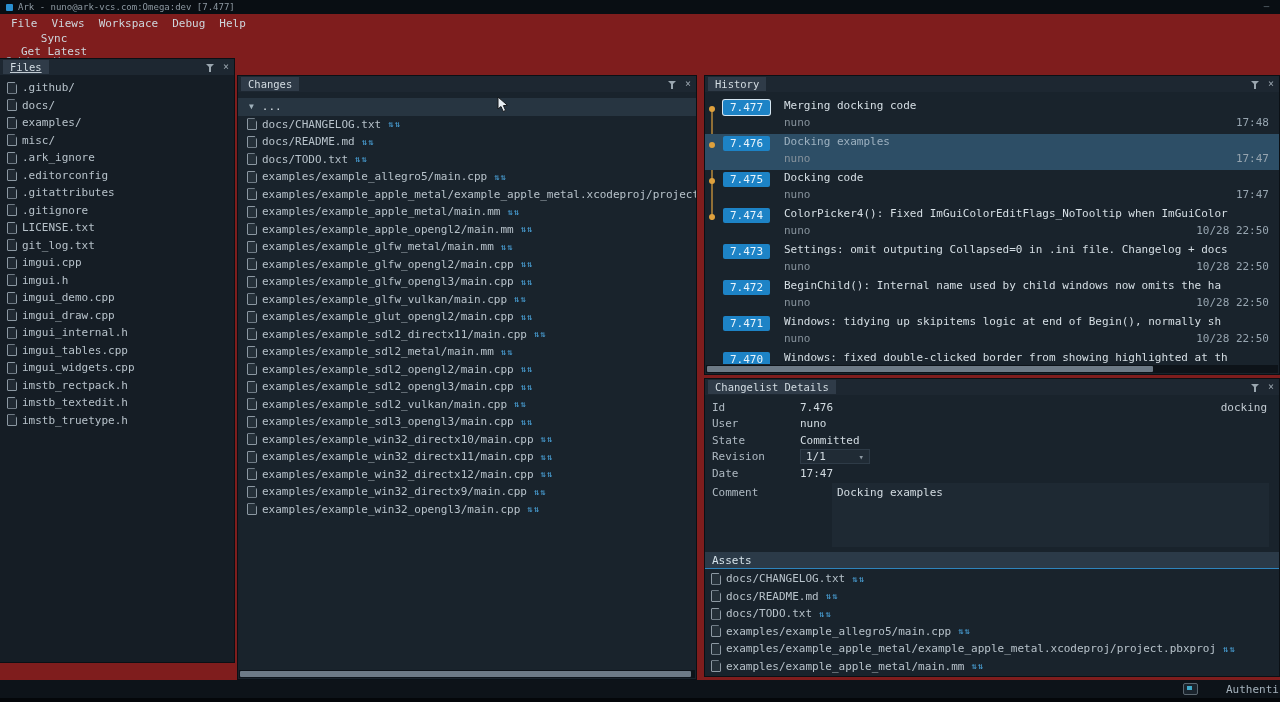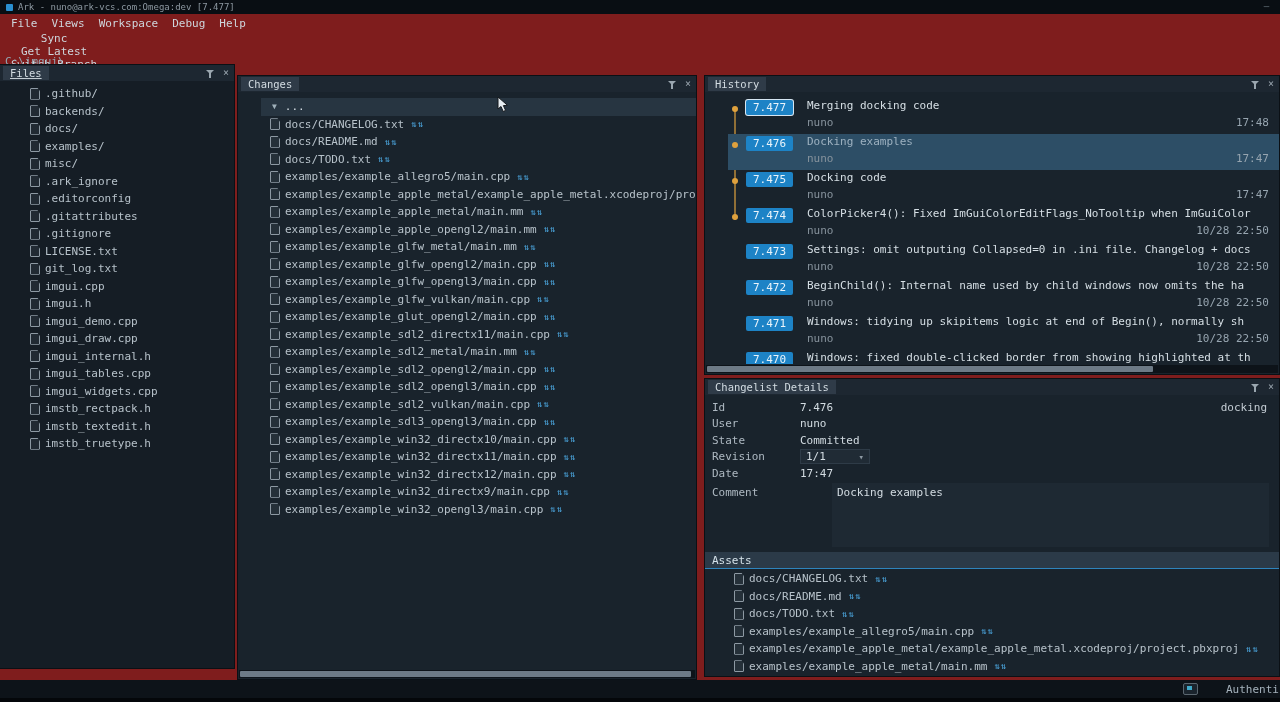--- a/index.html
+++ b/index.html
@@ -21,34 +21,34 @@
 
   
   .menubar{position:absolute;left:0;top:14px;height:18px;display:flex;align-items:center;padding:0 4px;color:#ced6dc;}
   .menu-item{padding:0 7px;}
   .toolbar{position:absolute;left:0;top:32px;height:20px;display:flex;align-items:center;padding:0 3px;color:#ced6dc;flex-direction:column;}
   .tool-item{padding:0 8px;}
   .pathbar{position:absolute;left:5px;top:54px;height:16px;line-height:16px;color:#94a5b1;}
 
   
   .panel{position:absolute;background:#19232c;border:1px solid #0b1015;box-sizing:border-box;}
-  .files-panel{left:0;top:64px;width:235px;height:605px;background:#151d25;border-left:none;text-decoration:underline;}
+  .files-panel{left:0;top:58px;width:235px;height:605px;background:#151d25;border-left:none;text-decoration:underline;}
   .changes-panel{left:237px;top:75px;width:460px;height:605px;}
   .history-panel{left:704px;top:75px;width:576px;height:300px;}
   .details-panel{left:704px;top:378px;width:576px;height:299px;}
 
   .panel-header{height:16px;background:#1d2731;display:flex;align-items:center;padding:0 3px;position:relative;}
   .panel-title{background:rgba(140,170,195,0.16);padding:0 7px;height:14px;line-height:14px;color:#d3dce2;font-size:10.5px;white-space:nowrap;}
   .header-icons{position:absolute;right:5px;top:0;height:16px;display:flex;align-items:center;gap:8px;color:#9aa6af;}
   .funnel{width:9px;height:9px;position:relative;display:inline-block;}
   .funnel:before{content:"";position:absolute;left:0;top:1px;border-left:4.5px solid transparent;border-right:4.5px solid transparent;border-top:4px solid #9aa6af;}
   .funnel:after{content:"";position:absolute;left:3.5px;top:4px;width:2px;height:5px;background:#9aa6af;}
   .hdr-close{font-size:10px;line-height:16px;}
 
-  .list{position:absolute;left:0;right:0;overflow:hidden;margin-left:23px;}
+  .list{position:absolute;left:0;right:0;overflow:hidden;}
   .doc-icon{width:8px;height:10px;border:1px solid #8d99a3;border-radius:1px;margin-right:5px;flex:none;
     background:rgba(180,200,215,0.08);clip-path:polygon(0 0,75% 0,100% 30%,100% 100%,0 100%);}
 
   
   .files-list{top:20px;bottom:2px;}
   .file-row{height:17.5px;display:flex;align-items:center;padding-left:7px;color:#b7c2ca;white-space:nowrap;overflow:hidden;}
 
   
   .changes-list{top:22px;bottom:10px;}
   .chg-row{height:17.5px;display:flex;align-items:center;padding-left:9px;white-space:nowrap;overflow:hidden;color:#b7c2ca;}
@@ -147,24 +147,20 @@
         <span class="hdr-close">×</span>
       </span>
     </div>
     <div class="list files-list">
 
         <div class="file-row">
           <span class="doc-icon"></span>
           <span>.github/</span>
         </div>
 
-        <div class="file-row">
-          <span class="doc-icon"></span>
-          <span>backends/</span>
-        </div>
 
         <div class="file-row">
           <span class="doc-icon"></span>
           <span>docs/</span>
         </div>
 
         <div class="file-row">
           <span class="doc-icon"></span>
           <span>examples/</span>
         </div>

